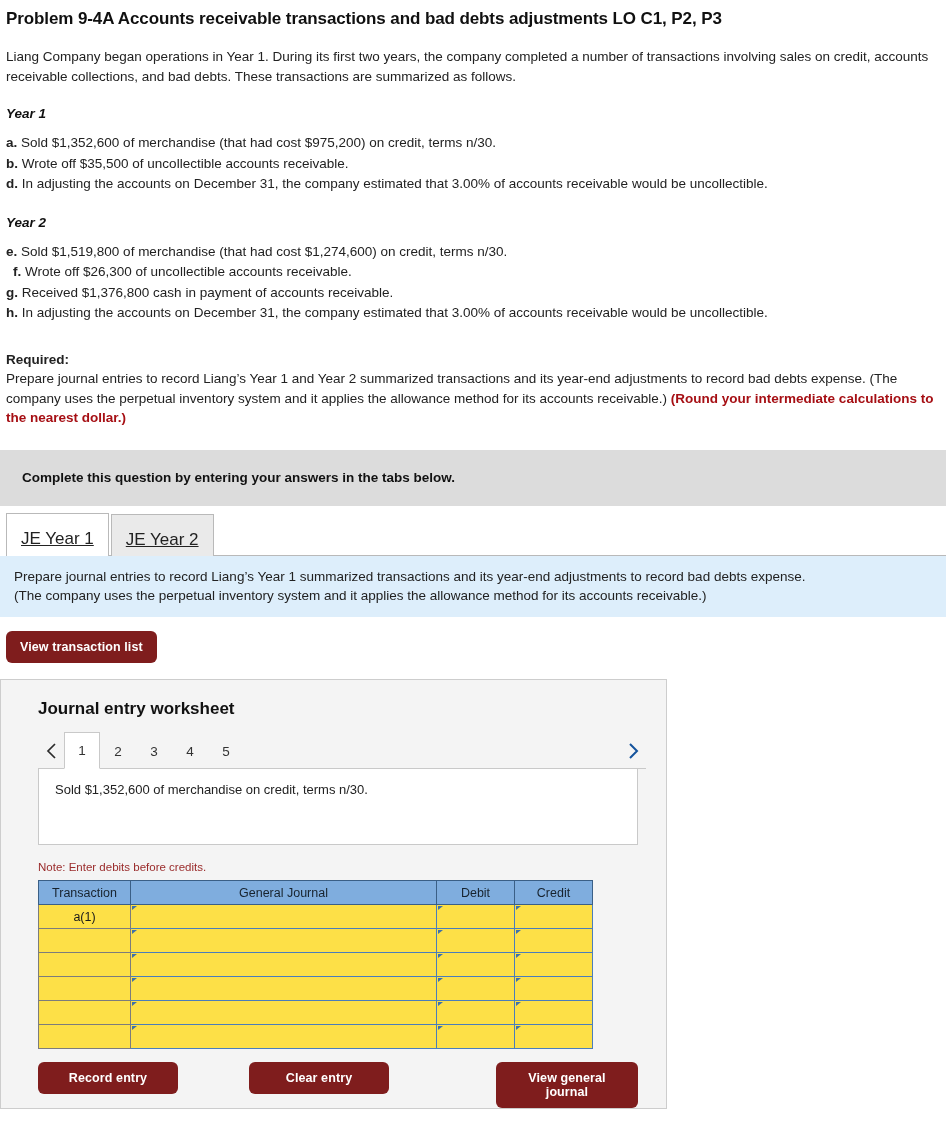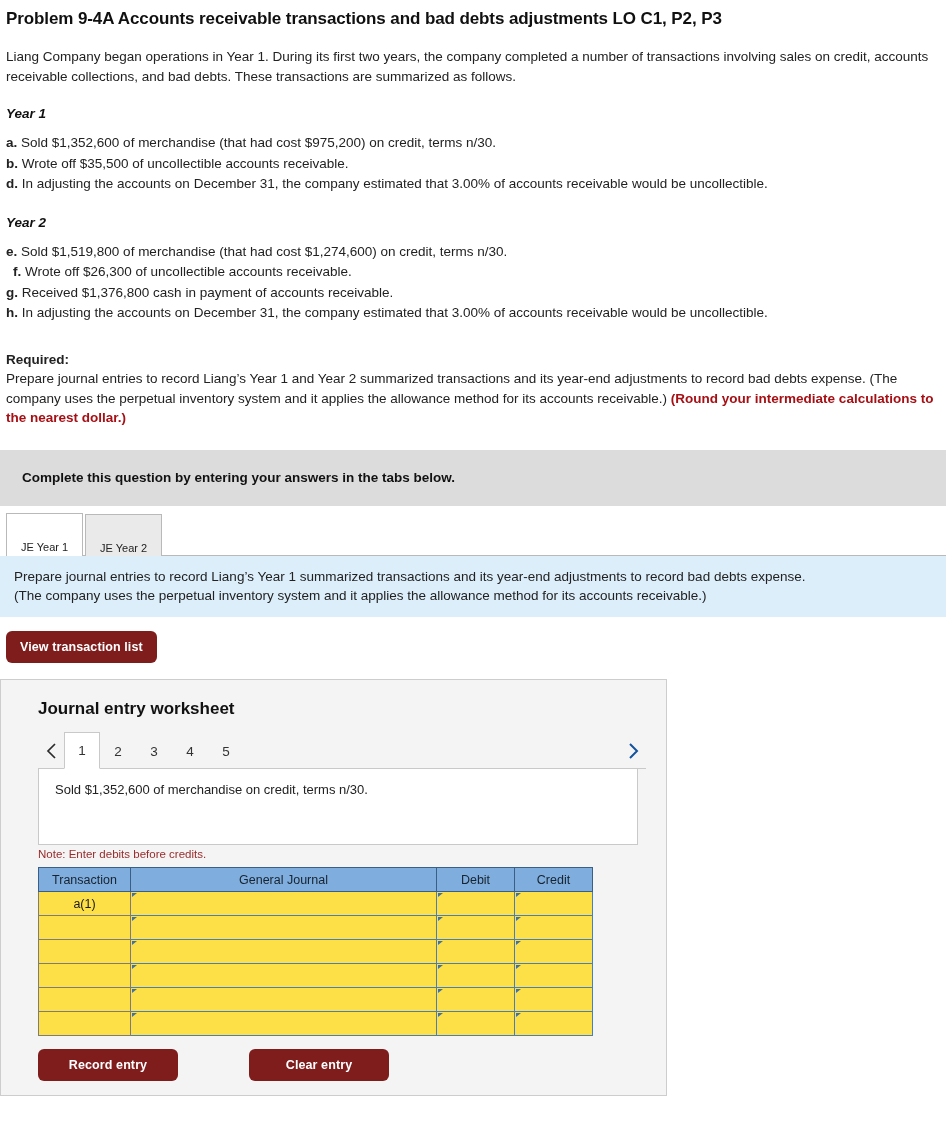--- a/index.html
+++ b/index.html
@@ -84,30 +84,31 @@
   .tabstrip::after {
     content: "";
     position: absolute;
     left: 0; right: 6px; bottom: 0;
     height: 1px;
     background: #b9b9b9;
   }
   .tab {
     border: 1px solid #b9b9b9;
     border-bottom: none;
-    padding: 12px 14px;
+    padding: 4px 14px;
     height: 42px;
     line-height: 42px;
-    font-size: 11px;
+    font-size: 17px;
     background: #eaeaea;
     color: #222;
     box-sizing: border-box;
     position: relative;
     z-index: 1;
     cursor: pointer;
+    text-decoration: underline;
   }
   .tab.active {
     background: #ffffff;
     z-index: 3;
     height: 43px;
   }
   .tab + .tab { margin-left: 2px; }
 
   
   .blue-panel {
@@ -211,21 +212,21 @@
     background: #ffffff;
     border: 1px solid #c9c9c9;
     border-top: none;
     box-sizing: border-box;
     padding: 13px 0 0 16px;
     font-size: 13px;
     color: #222;
   }
 
   .ws-note {
-    margin: 3px 0 0 29px;
+    margin: 16px 0 0 29px;
     font-size: 11.5px;
     color: #9a2b2b;
   }
 
   
   .je-table {
     margin: 7px 0 0 29px;
     border-collapse: collapse;
     width: 554px;
     table-layout: fixed;
@@ -433,15 +434,16 @@
         <td class="input-cell"></td>
         <td class="input-cell"></td>
         <td class="input-cell"></td>
       </tr>
     </tbody>
   </table>
 
   <div class="ws-buttons">
     <button class="btn btn-record">Record entry</button>
     <button class="btn btn-clear">Clear entry</button>
+    <button class="btn btn-viewgj">View general journal</button>
   </div>
 
 </div>
 
 </body></html>

